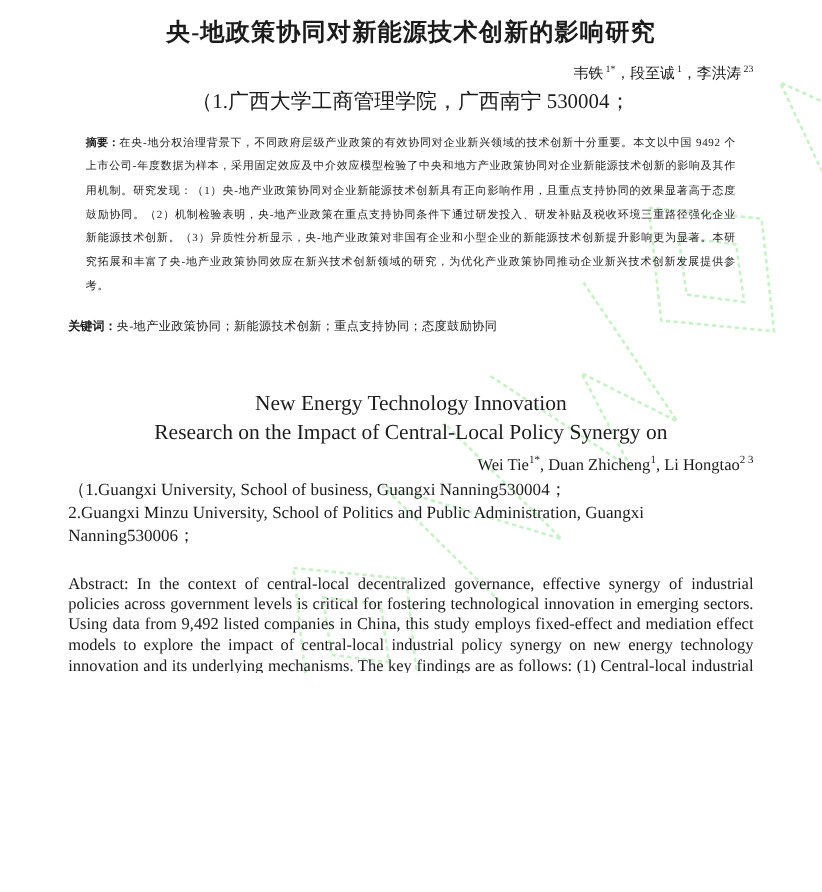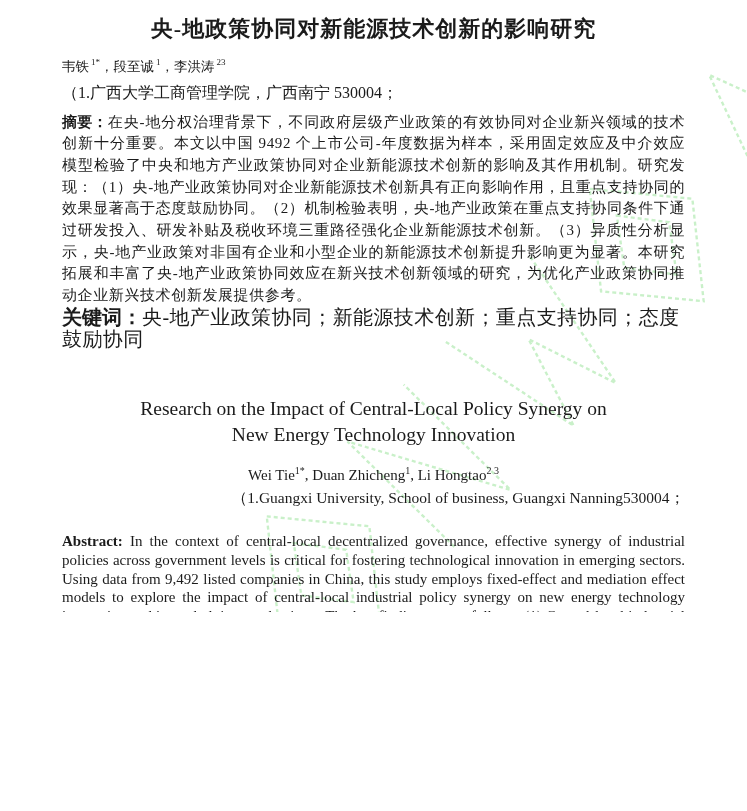--- a/index.html
+++ b/index.html
@@ -17,53 +17,53 @@
     position:absolute;left:0;top:0;width:747px;height:811px;
     pointer-events:none;z-index:0;
   }
   .content{position:relative;z-index:1;}
 
   .cn-title{
     text-align:center;font-size:22px;font-weight:700;
     letter-spacing:1px;line-height:30px;margin:0;
   }
   .cn-authors{
-    text-align:left;font-size:13.5px;margin-top:9px;line-height:18px;
+    text-align:right;font-size:13.5px;margin-top:9px;line-height:18px;
   }
   .cn-authors sup{font-size:9px;margin-left:2px;}
   .cn-affils{margin-top:6px;}
-  .affil-line{font-size:16px;line-height:22px;}
+  .affil-line{text-align:center;font-size:19px;line-height:22px;}
 
   .cn-abstract-block{margin-top:8px;}
   .cn-abstract{
-    font-size:15px;line-height:21.7px;text-align:justify;
-    letter-spacing:0.6px;margin:0;
+    font-size:10px;line-height:21.7px;text-align:justify;
+    letter-spacing:0.6px;margin:16px;
   }
   .cn-abstract b,.kw-line b{letter-spacing:0;}
   .kw-line{
-    font-size:20px;line-height:21.8px;text-align:left;
+    font-size:11px;line-height:21.8px;text-align:left;
     letter-spacing:0.4px;margin:0;
   }
 
   .en-title{
     margin-top:46px;text-align:center;font-size:19.5px;
     line-height:26px;font-weight:400;
   }
   .en-authors{
-    text-align:center;font-size:15px;margin-top:13px;line-height:20px;
+    text-align:right;font-size:15px;margin-top:2px;line-height:20px;
   }
   .en-authors sup{font-size:10px;}
   .en-affils{margin-top:2px;}
-  .en-affil-line{text-align:right;font-size:15.5px;line-height:21px;}
+  .en-affil-line{text-align:left;font-size:15.5px;line-height:21px;}
 
   .en-abstract{
     margin-top:24px;font-size:15px;line-height:18.6px;
     text-align:justify;
   }
-  .en-abstract b{font-weight:700;}
+  .en-abstract b{font-weight:400;}
   sup{vertical-align:super;}
 </style>
 </head>
 <body>
 
 <div class="page">
 
   <svg class="watermark" viewBox="0 0 747 811" xmlns="http://www.w3.org/2000/svg">
     <g transform="translate(415 480) rotate(-45.4)" fill="none" stroke="#c7f0c7" stroke-width="2.4" stroke-dasharray="4 3" opacity="0.95">
 
@@ -94,28 +94,29 @@
     <div class="cn-affils">
       <div class="affil-line">（1.广西大学工商管理学院，广西南宁 530004；</div>
     </div>
 
     <div class="cn-abstract-block">
       <p class="cn-abstract"><b>摘要：</b><span>在央-地分权治理背景下，不同政府层级产业政策的有效协同对企业新兴领域的技术创新十分重要。本文以中国 9492 个上市公司-年度数据为样本，采用固定效应及中介效应模型检验了中央和地方产业政策协同对企业新能源技术创新的影响及其作用机制。研究发现：（1）央-地产业政策协同对企业新能源技术创新具有正向影响作用，且重点支持协同的效果显著高于态度鼓励协同。（2）机制检验表明，央-地产业政策在重点支持协同条件下通过研发投入、研发补贴及税收环境三重路径强化企业新能源技术创新。（3）异质性分析显示，央-地产业政策对非国有企业和小型企业的新能源技术创新提升影响更为显著。本研究拓展和丰富了央-地产业政策协同效应在新兴技术创新领域的研究，为优化产业政策协同推动企业新兴技术创新发展提供参考。</span></p>
       <p class="kw-line"><b>关键词：</b><span>央-地产业政策协同；新能源技术创新；重点支持协同；态度鼓励协同</span></p>
     </div>
 
     <div class="en-title">
+      <div>New Energy Technology Innovation</div>
       <div>Research on the Impact of Central-Local Policy Synergy on</div>
-      <div>New Energy Technology Innovation</div>
     </div>
 
     <div class="en-authors">
       <span>Wei Tie</span><sup>1*</sup><span>, </span><span>Duan Zhicheng</span><sup>1</sup><span>, </span><span>Li Hongtao</span><sup>2 3</sup>
     </div>
 
     <div class="en-affils">
       <div class="en-affil-line">（1.Guangxi University, School of business, Guangxi Nanning530004；</div>
+      <div class="en-affil-line">2.Guangxi Minzu University, School of Politics and Public Administration, Guangxi Nanning530006；</div>
     </div>
 
     <p class="en-abstract"><b>Abstract:</b><span> In the context of central-local decentralized governance, effective synergy of industrial policies across government levels is critical for fostering technological innovation in emerging sectors. Using data from 9,492 listed companies in China, this study employs fixed-effect and mediation effect models to explore the impact of central-local industrial policy synergy on new energy technology innovation and its underlying mechanisms. The key findings are as follows: (1) Central-local industrial policy synergy exerts a positive impact on corporate new energy technology innovation, with the effect of actual support synergy being significantly stronger than that of attitude encouragement synergy. (2) Mechanism tests indicate that central-local industrial policy synergy, primarily under actual support synergy, enhances corporate new energy technology innovation through three pathways: R&amp;D investment, R&amp;D</span></p>
 
   </div>
 </div>
 
 </body></html>

